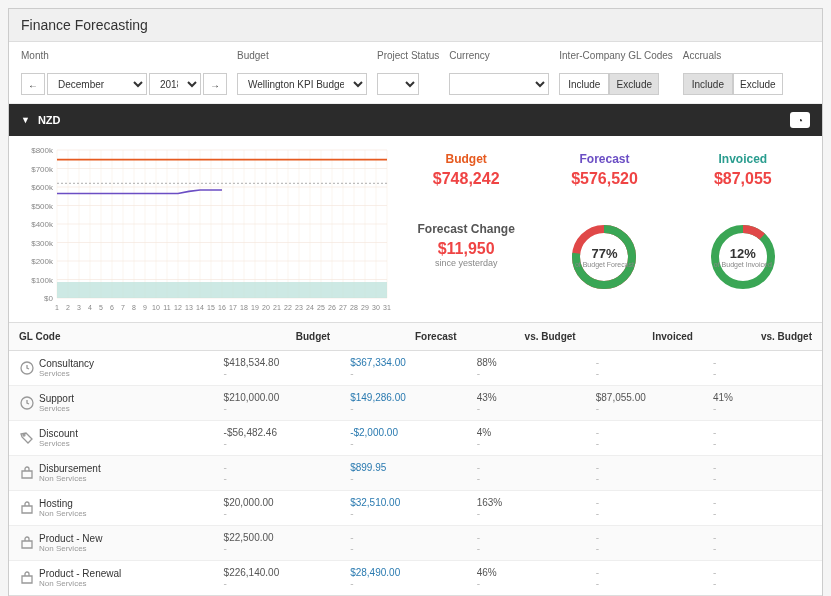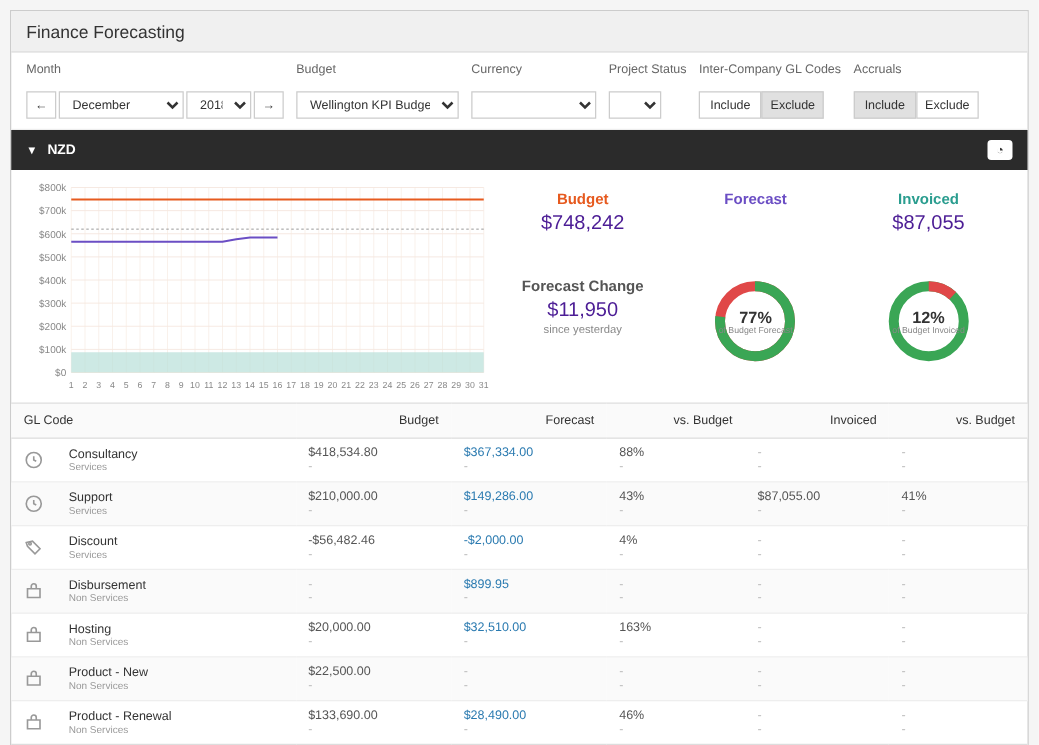--- a/index.html
+++ b/index.html
@@ -18,37 +18,37 @@
 .bar{background:#2b2b2b;color:#fff;padding:8px 12px;display:flex;align-items:center;gap:8px}
 .bar span.tri{font-size:9px}
 .bar .spacer{flex:1}
 .gauge-ico{width:20px;height:16px;background:#fff;border-radius:3px;display:flex;align-items:center;justify-content:center;color:#333;font-size:10px}
 .stats{display:flex;padding:8px 12px;gap:8px}
 .chart{width:370px}
 .chart svg{display:block}
 .kpis{flex:1;display:grid;grid-template-columns:repeat(3,1fr);grid-template-rows:auto auto;gap:4px}
 .kpi{text-align:center;padding:8px 4px}
 .kpi .lbl{font-size:12px;font-weight:bold;margin-bottom:4px}
-.kpi .val{font-size:16px;font-weight:normal;color:#4c1d95}
+.kpi .val{font-size:16px;font-weight:bold;color:#ef4444}
 .kpi.budget .lbl{color:#e65a1f}
 .kpi.forecast .lbl{color:#6b4ec4}
 .kpi.invoiced .lbl{color:#2a9d8f}
 .kpi .sub{font-size:9px;color:#888}
 .ring{position:relative;width:70px;height:70px;margin:0 auto}
 .ring svg{transform:rotate(-90deg)}
 .ring .rt{position:absolute;top:0;left:0;width:100%;height:100%;display:flex;flex-direction:column;align-items:center;justify-content:center}
 .ring .rt .p{font-size:13px;font-weight:bold}
 .ring .rt .s{font-size:7px;color:#888;line-height:1.1;text-align:center}
 .table{width:100%;border-collapse:collapse}
-.table th{text-align:right;font-size:10px;font-weight:normal;padding:8px 10px;border-bottom:1px solid #ddd;border-top:1px solid #ddd;background:#fafafa;color:#333}
+.table th{text-align:right;font-size:10px;font-weight:bold;padding:8px 10px;border-bottom:1px solid #ddd;border-top:1px solid #ddd;background:#fafafa;color:#333}
 .table th:first-child{text-align:left}
 .table td{padding:6px 10px;border-bottom:1px solid #eee;font-size:10px;color:#555}
 .table td:first-child{text-align:left}
 .table tbody tr:nth-child(even){background:#fafafa}
-.glcell{display:flex;align-items:center;gap:20px}
+.glcell{display:flex;align-items:center;gap:4px}
 .glcell .ico{width:16px;height:16px;display:flex;align-items:center;justify-content:center;color:#888}
 .glcell .txt .n{font-size:10px;color:#333}
 .glcell .txt .s{font-size:8px;color:#999}
 .link{color:#2a7ab0}
 .dash{color:#bbb}
 .tot td{font-weight:bold;border-top:2px solid #ddd;background:#f5f5f5}
 </style>
 </head>
 <body>
 
@@ -62,26 +62,26 @@
     <select class="sel" style="width:100px"><option>December</option></select>
     <select class="sel" style="width:52px"><option>2018</option></select>
     <button class="btn">→</button>
    </div>
   </div>
   <div class="fg">
    <label>Budget</label>
    <select class="sel" style="width:130px"><option>Wellington KPI Budget (1 Of</option></select>
   </div>
   <div class="fg">
+   <label>Project Status</label>
+   <select class="sel" style="width:42px"><option></option></select>
+  </div>
+  <div class="fg">
    <label>Currency</label>
    <select class="sel" style="width:100px"><option></option></select>
-  </div>
-  <div class="fg">
-   <label>Project Status</label>
-   <select class="sel" style="width:42px"><option></option></select>
   </div>
   <div class="fg">
    <label>Inter-Company GL Codes</label>
    <div class="seg">
     <button class="btn">Include</button>
     <button class="btn active">Exclude</button>
    </div>
   </div>
   <div class="fg">
    <label>Accruals</label>
@@ -188,20 +188,21 @@
           <line x1="36" y1="39.3" x2="366" y2="39.3" stroke="#999" stroke-width="0.8" stroke-dasharray="2 2"></line>
         </svg>
   </div>
   <div class="kpis">
    <div class="kpi budget">
     <div class="lbl">Budget</div>
     <div class="val">$748,242</div>
    </div>
    <div class="kpi forecast">
     <div class="lbl">Forecast</div>
+    <div class="val">$576,520</div>
    </div>
    <div class="kpi invoiced">
     <div class="lbl">Invoiced</div>
     <div class="val">$87,055</div>
    </div>
    <div class="kpi">
     <div class="lbl" style="color:#555">Forecast Change</div>
     <div class="val">$11,950</div>
     <div class="sub">since yesterday</div>
    </div>
@@ -378,21 +379,21 @@
                   <path d="M3 6h10v7H3z"></path>
                   <path d="M6 6V4a2 2 0 014 0v2"></path>
                 </svg>
               </span>
               <span class="txt">
                 <div class="n">Product - Renewal</div>
                 <div class="s">Non Services</div>
               </span>
             </div>
           </td>
-          <td><span class="">$133,690.00</span><br><span class="dash">-</span></td>
+          <td><span class="">$226,140.00</span><br><span class="dash">-</span></td>
           <td><span class="link">$28,490.00</span><br><span class="dash">-</span></td>
           <td><span class="">46%</span><br><span class="dash">-</span></td>
           <td><span class="dash">-</span><br><span class="dash">-</span></td>
           <td><span class="dash">-</span><br><span class="dash">-</span></td>
         </tr>
         <tr class="tot">
           <td>NZD Total</td>
           <td>$748,242.34</td>
           <td>$576,519.95</td>
           <td>77%</td>

